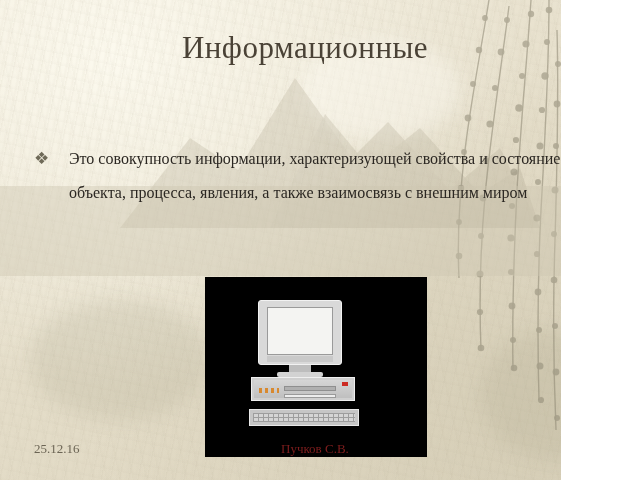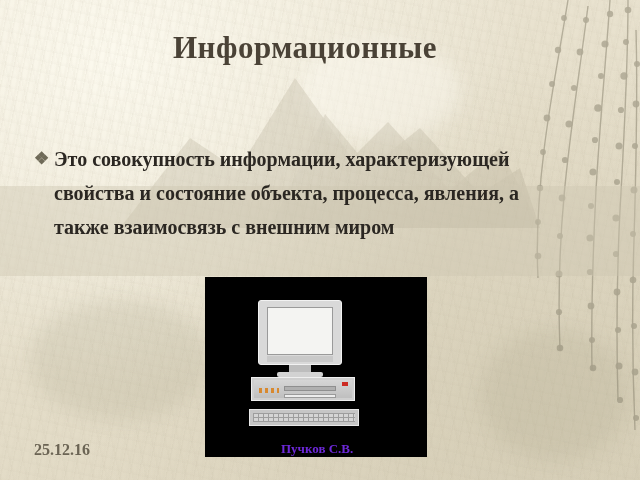--- a/index.html
+++ b/index.html
@@ -8,25 +8,24 @@
   }
   body {
     width: 640px;
     height: 480px;
     overflow: hidden;
     font-family: "Liberation Serif", serif;
   }
 
   #slide {
     position: relative;
-    width: 640px;
+    width: 561px;
     height: 480px;
     background: #e8e2cf;
     overflow: hidden;
-    font-weight: bold;
   }
 
   
   .paper-base {
     position: absolute;
     left: 0; top: 0;
     width: 640px;
     height: 480px;
     background:
       radial-gradient(ellipse at 18% 12%, rgba(255,253,243,0.85) 0%, rgba(255,253,243,0) 55%),
@@ -107,23 +106,24 @@
     flex: 0 0 auto;
     width: 20px;
     font-size: 17px;
     line-height: 34px;
     color: #6f6a58;
     text-align: left;
   }
   .body-text {
     flex: 1 1 auto;
     font-family: "Liberation Serif", serif;
-    font-size: 20px;
+    font-size: 16px;
     line-height: 34px;
     color: #2b2722;
+    margin-left: 15px;
   }
 
   
   .picture {
     position: absolute;
     left: 205px;
     top: 277px;
     width: 222px;
     height: 180px;
     background: #000000;
@@ -258,31 +258,31 @@
       repeating-linear-gradient(0deg, #9d9d9d 0 1px, rgba(0,0,0,0) 1px 4px);
     background-color: #d5d5d5;
   }
 
   
   .footer-date {
     position: absolute;
     left: 34px;
     top: 441px;
     font-family: "Liberation Serif", serif;
-    font-size: 16px;
+    font-size: 13px;
     color: #6b6454;
     text-align: right;
   }
   .footer-author {
     position: absolute;
     left: 281px;
     top: 441px;
     font-family: "Liberation Serif", serif;
     font-size: 13px;
-    color: #6d28d9;
+    color: #7f1d1d;
   }
 </style>
 </head>
 <body>
 
 <div id="slide">
 
   <div class="paper-base"></div>
   <div class="paper-fibers"></div>
 

